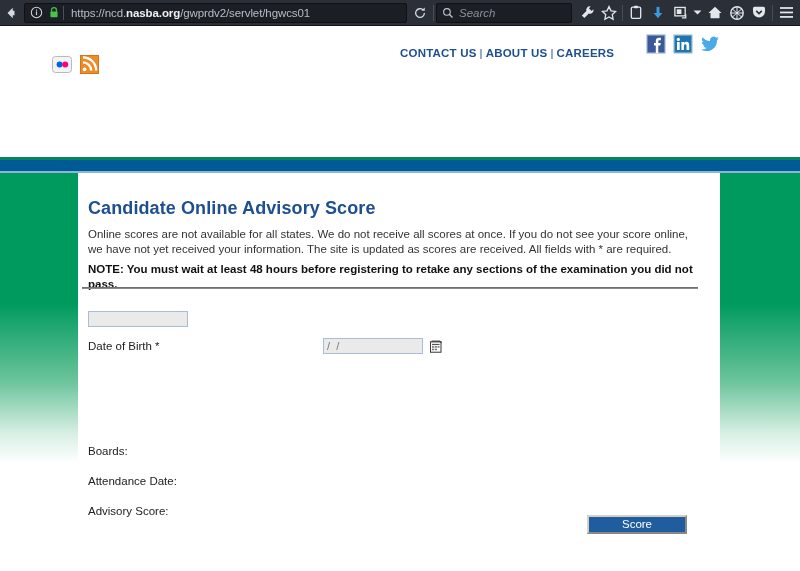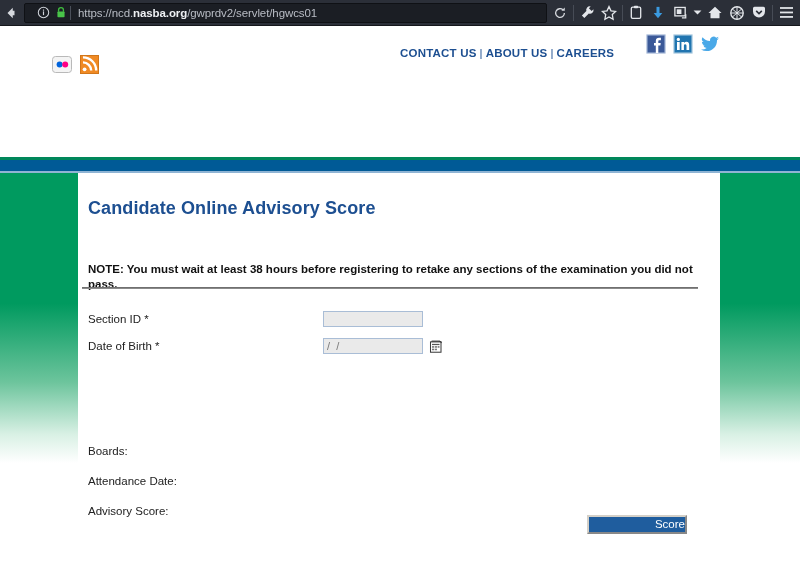--- a/index.html
+++ b/index.html
@@ -26,21 +26,21 @@
     flex: 0 0 auto;
   }
   #url-bar {
     flex: 1 1 auto;
     height: 20px;
     background: #1b1e24;
     border: 1px solid #0f1115;
     border-radius: 2px;
     margin: 0 2px 0 2px;
     display: flex; align-items: center;
-    padding: 0 12px;
+    padding: 0 5px;
     min-width: 0;
   }
   #url-text {
     font-size: 11.5px;
     color: #b8bcc4;
     white-space: nowrap;
     overflow: hidden;
     letter-spacing: -0.1px;
     padding-left: 4px;
   }
@@ -193,21 +193,20 @@
     border-top: 2px solid #d4d0c8;
     border-left: 2px solid #d4d0c8;
     border-right: 2px solid #888888;
     border-bottom: 2px solid #888888;
     color: #ffffff;
     font-family: "Liberation Sans", sans-serif;
     font-size: 11.5px;
     cursor: pointer;
     padding: 0;
     line-height: 15px;
-    text-align: right;
   }
 </style>
 </head>
 <body>
 
 <div id="browser-chrome">
 
   <div class="chrome-btn">
     <svg width="14" height="14" viewBox="0 0 16 16">
         <path d="M10 2 L4 8 L10 14 L10 10.5 L12 10.5 L12 5.5 L10 5.5 Z" fill="#d6d9de"></path>
@@ -233,20 +232,29 @@
   </div>
 
   <div class="chrome-btn">
     <svg width="14" height="14" viewBox="0 0 16 16">
         <path d="M13 8 a5 5 0 1 1 -1.6 -3.6" fill="none" stroke="#d6d9de" stroke-width="1.5"></path>
         <path d="M13.4 1.6 L13.4 5.4 L9.6 5.4 Z" fill="#d6d9de"></path>
       </svg>
   </div>
   <span class="sep-bar"></span>
 
+  <div id="search-bar">
+    <span style="display:flex">
+      <svg width="12" height="12" viewBox="0 0 16 16">
+          <circle cx="6.6" cy="6.6" r="4.4" fill="none" stroke="#c3c7cd" stroke-width="1.5"></circle>
+          <line x1="10" y1="10" x2="14" y2="14" stroke="#c3c7cd" stroke-width="1.7"></line>
+        </svg>
+    </span>
+    <span id="search-placeholder">Search</span>
+  </div>
 
   <div class="chrome-btn">
     <svg width="15" height="15" viewBox="0 0 16 16">
         <path d="M11.4 1.6 a3.8 3.8 0 0 0 -4.6 4.9 L2 11.3 l2.6 2.6 l4.8 -4.8 a3.8 3.8 0 0 0 4.9 -4.6 L12.4 6.4 L9.5 3.5 Z" fill="#e3e6ea"></path>
       </svg>
   </div>
   <div class="chrome-btn">
     <svg width="16" height="16" viewBox="0 0 16 16">
         <path d="M8 1.6 L10 5.8 L14.6 6.4 L11.3 9.6 L12.1 14.2 L8 12 L3.9 14.2 L4.7 9.6 L1.4 6.4 L6 5.8 Z" fill="none" stroke="#e3e6ea" stroke-width="1.3"></path>
       </svg>
@@ -355,29 +363,29 @@
 <div id="blue-band"></div>
 <div id="blue-band-shadow"></div>
 
 <div id="left-green"></div>
 <div id="right-green"></div>
 
 <div id="content-card">
 
   <div id="page-title">Candidate Online Advisory Score</div>
 
-
-  <div id="note-para">NOTE: You must wait at least 38 hours before registering to retake any sections of the examination you did not pass.</div>
+  <div id="intro-para">Online scores are not available for all states. We do not receive all scores at once. If you do not see your score online, we have not yet received your information. The site is updated as scores are received. All fields with * are required.</div>
+
+  <div id="note-para">NOTE: You must wait at least 48 hours before registering to retake any sections of the examination you did not pass.</div>
 
   <div id="divider"></div>
 
   <div id="form-area">
 
     <div class="form-row">
-      <span class="form-label">Section ID *</span>
       <input class="text-input" id="section-id-input" type="text" value="" style="">
     </div>
 
     <div class="form-row">
       <span class="form-label">Date of Birth *</span>
       <input class="text-input" id="dob-input" type="text" value="/  /" style="">
       <span style="display:flex">
         <svg id="calendar-icon" viewBox="0 0 16 16">
           <path d="M3.4 1.6 h7.4 a1 1 0 0 1 1 1 v0.9 h-9.4 v-0.9 a1 1 0 0 1 1 -1 Z" fill="#5b5b5b"></path>
           <rect x="1.6" y="3.1" width="11.2" height="11" fill="#ffffff" stroke="#3a3a3a" stroke-width="1.1"></rect>

